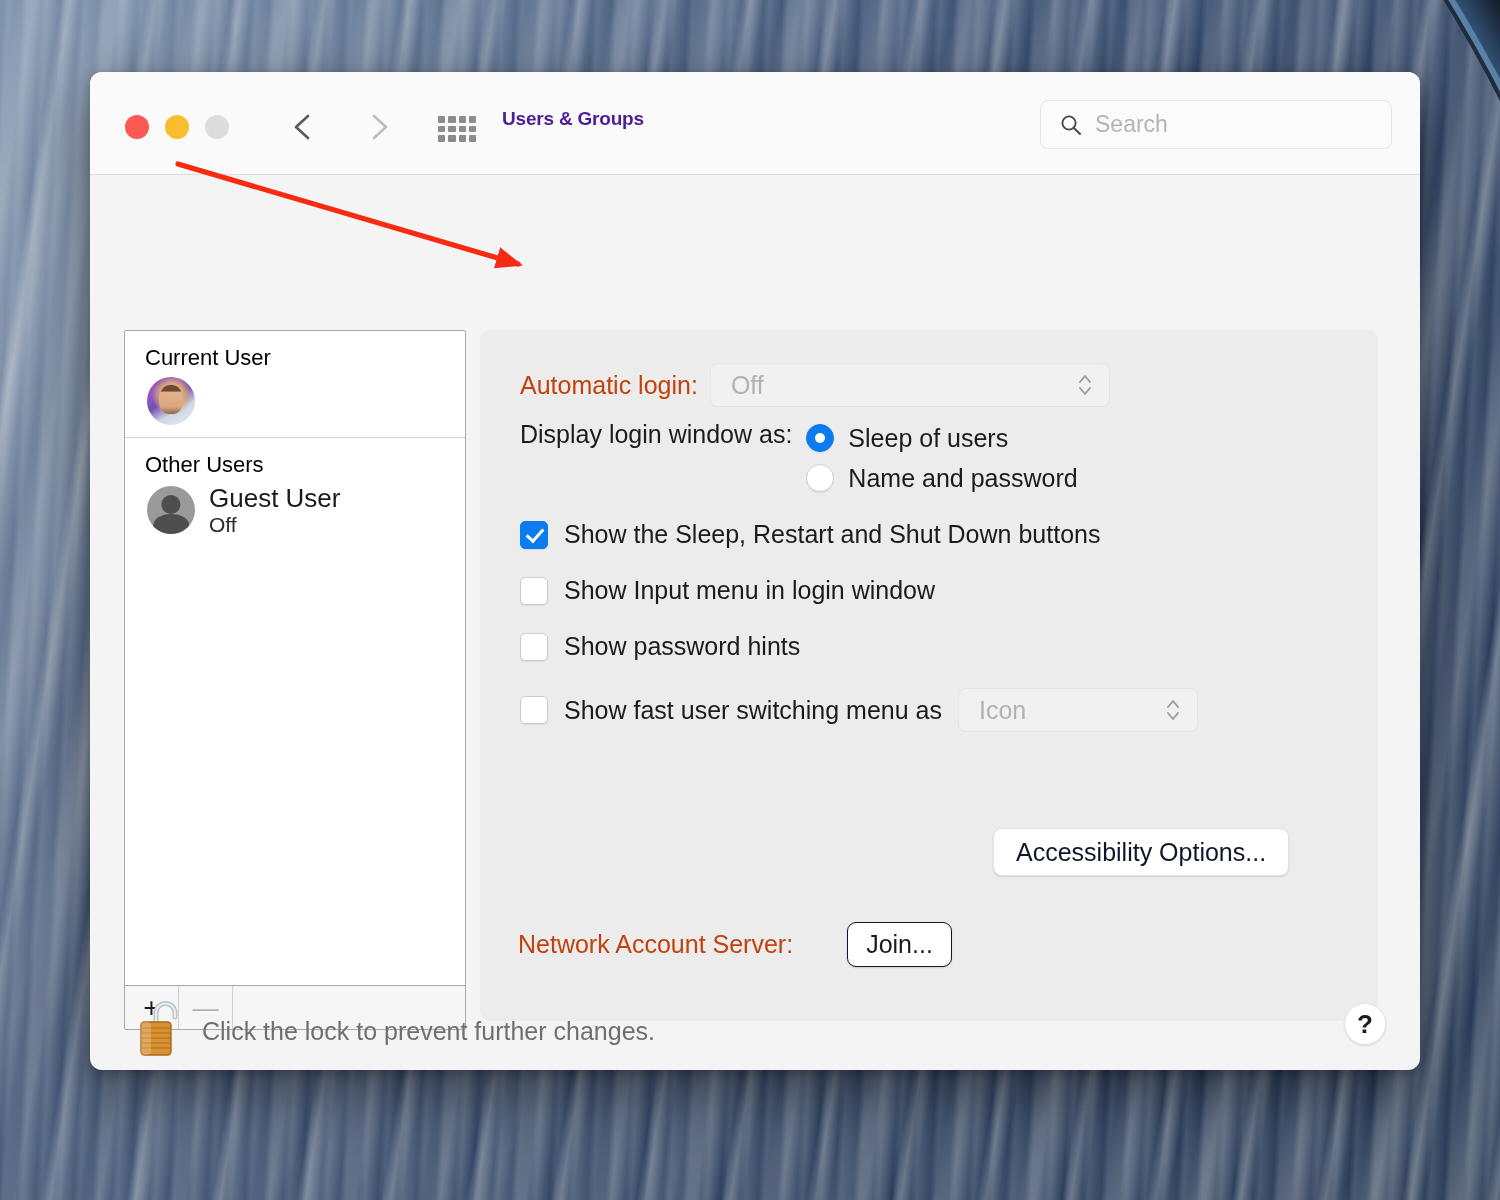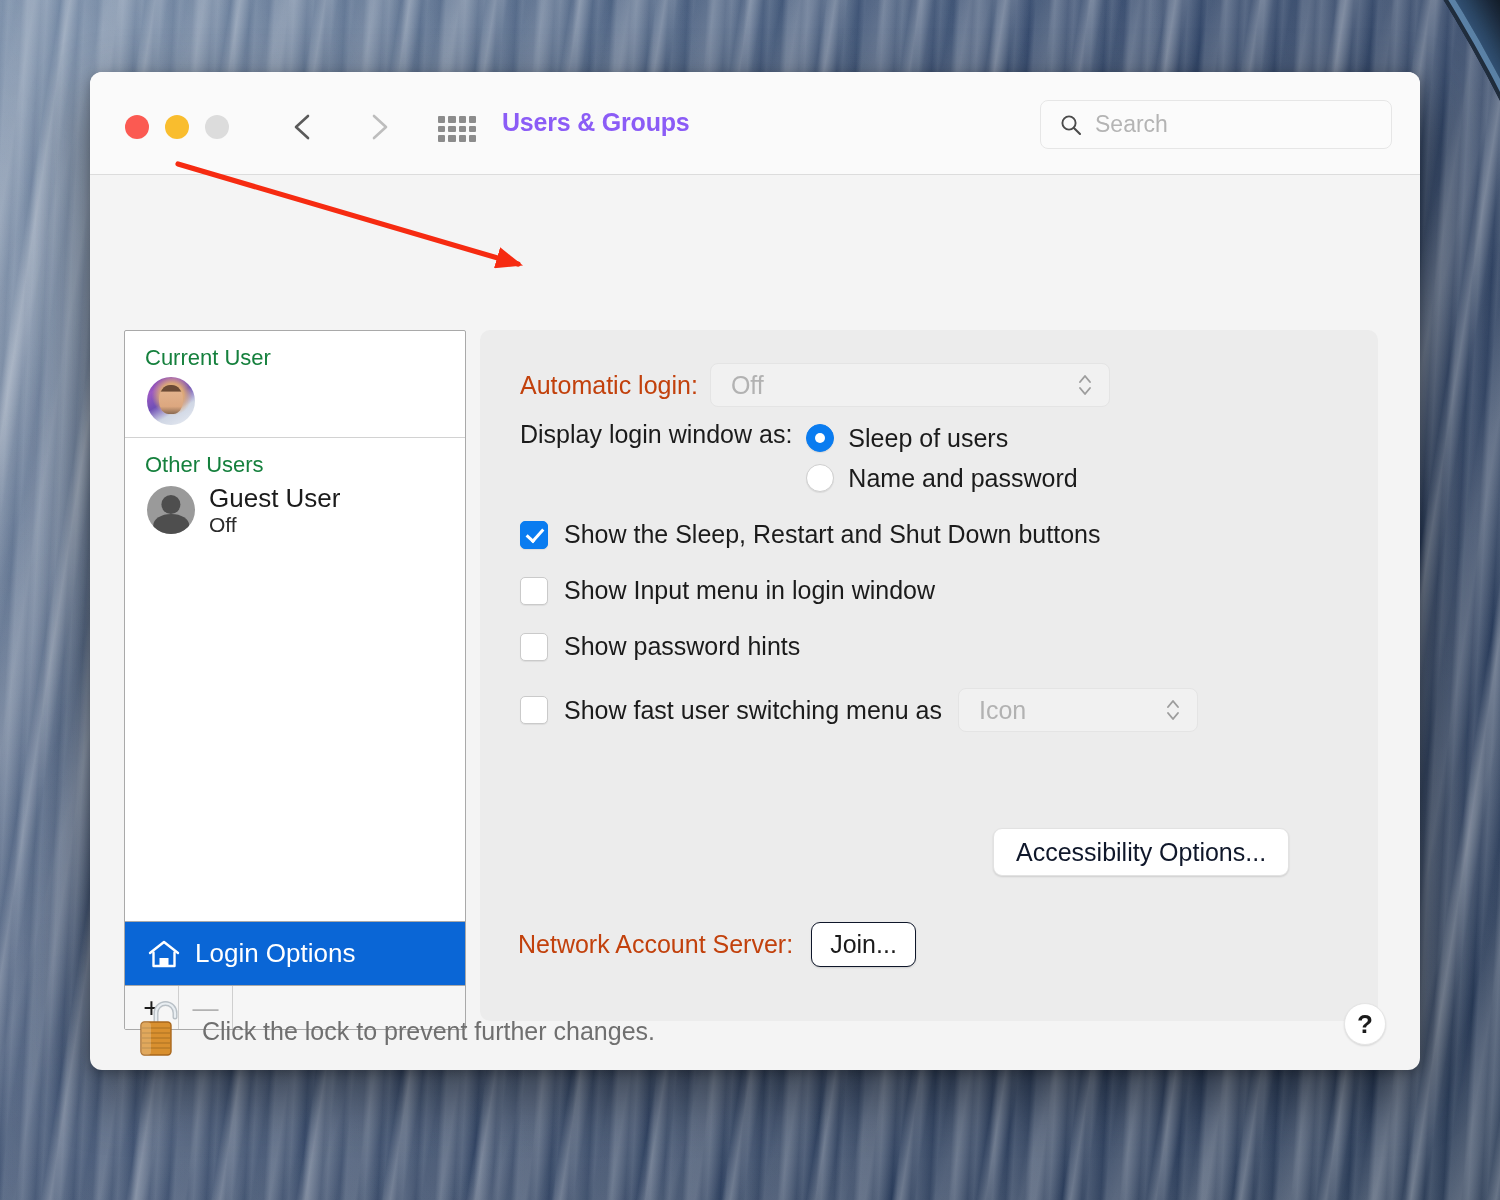--- a/index.html
+++ b/index.html
@@ -119,21 +119,21 @@
     width: 38px; height: 26px;
     display: grid;
     grid-template-columns: repeat(4, 1fr);
     grid-template-rows: repeat(3, 1fr);
     gap: 3px;
   }
   #grid-icon i { background: #8c8c8c; border-radius: 1px; display: block; }
 
   #win-title {
     position: absolute; left: 412px; top: 36px;
-    font-size: 25px; font-weight: bold; color: #8b5cf6;
+    font-size: 19px; font-weight: bold; color: #4c1d95;
     letter-spacing: -0.2px;
   }
 
   #search-box {
     position: absolute; right: 28px; top: 28px;
     width: 352px; height: 49px;
     background: #fbfbfb;
     border: 1px solid #e6e6e6;
     border-radius: 8px;
     display: flex; align-items: center;
@@ -151,21 +151,21 @@
   #sidebar {
     position: absolute; left: 34px; top: 155px;
     width: 342px; height: 700px;
     background: #ffffff;
     border: 1px solid #a9a9a9;
     border-radius: 2px;
     overflow: hidden;
     display: flex; flex-direction: column;
   }
   .group-header {
-    font-size: 22px; color: #15803d;
+    font-size: 22px; color: #000000;
     padding: 14px 0 2px 20px;
   }
   .user-row {
     display: flex; align-items: center;
     padding: 4px 0 12px 22px;
   }
   .avatar { width: 48px; height: 48px; border-radius: 50%; flex: none; overflow: hidden; }
   .avatar.photo {
     background:
       radial-gradient(circle at 52% 38%, #e6b894 0%, #dca878 30%, rgba(220,168,120,0) 52%),
@@ -306,21 +306,21 @@
     position: absolute; left: 513px; top: 498px;
     height: 48px; padding: 0 22px;
     background: #ffffff;
     border: 1px solid #e2e2e2;
     border-radius: 9px;
     box-shadow: 0 1px 2px rgba(0,0,0,0.13);
     display: flex; align-items: center;
     font-size: 25px; color: #0f172a;
   }
 
-  #row-netacct { position: absolute; left: 38px; top: 592px; display: flex; align-items: center; }
+  #row-netacct { position: absolute; left: 38px; top: 592px; display: flex; align-items: center; gap: 36px; }
   #btn-join {
     margin-left: 18px;
     height: 45px; padding: 0 18px;
     background: #ffffff;
     border: 1px solid #0f172a;
     border-radius: 9px;
     box-shadow: 0 1px 2px rgba(0,0,0,0.13);
     display: flex; align-items: center;
     font-size: 25px; color: #1b1b1b;
   }
@@ -415,28 +415,20 @@
         <div class="user-row">
           <div class="avatar guest"></div>
           <div class="user-texts">
             <div class="user-name">Guest User</div>
             <div class="user-sub">Off</div>
           </div>
         </div>
 
         <div id="sidebar-spacer"></div>
 
-        <div id="login-options-row">
-          <svg id="home-icon" viewBox="0 0 34 32">
-            <path d="M3 15 L17 4 L31 15" fill="none" stroke="#ffffff" stroke-width="2.4" stroke-linecap="round" stroke-linejoin="round"></path>
-            <path d="M6.5 14.5 V28 H27.5 V14.5" fill="none" stroke="#ffffff" stroke-width="2.4" stroke-linecap="round" stroke-linejoin="round"></path>
-            <rect x="12.5" y="20" width="9" height="8" fill="#ffffff"></rect>
-          </svg>
-          <span id="login-options-label">Login Options</span>
-        </div>
 
         <div id="sidebar-footer">
           <div class="sf-btn">+</div>
           <div class="sf-btn disabled">—</div>
           <div id="sf-rest"></div>
         </div>
       </div>
 
       <div id="panel">
 

